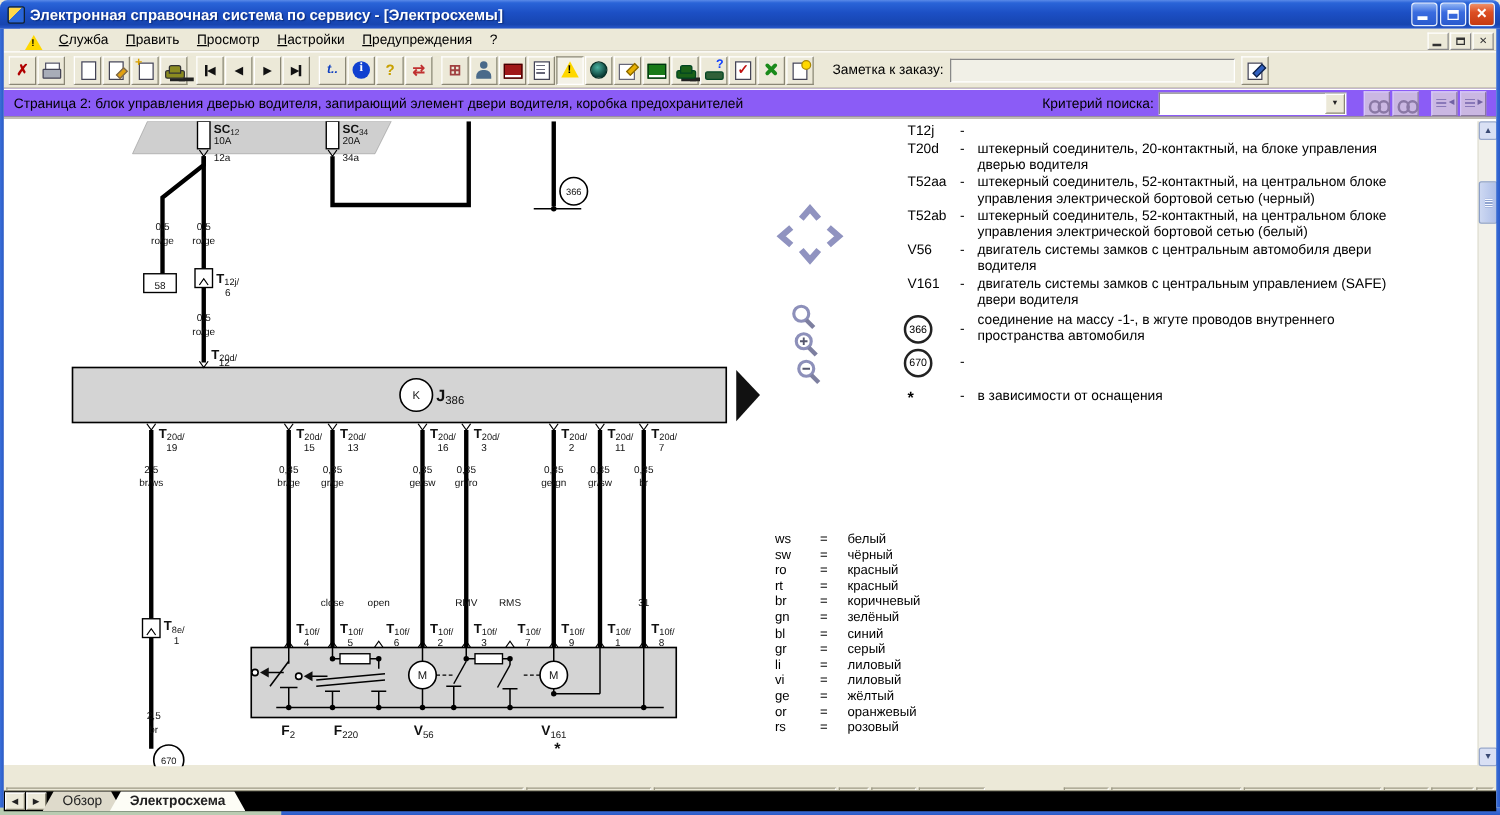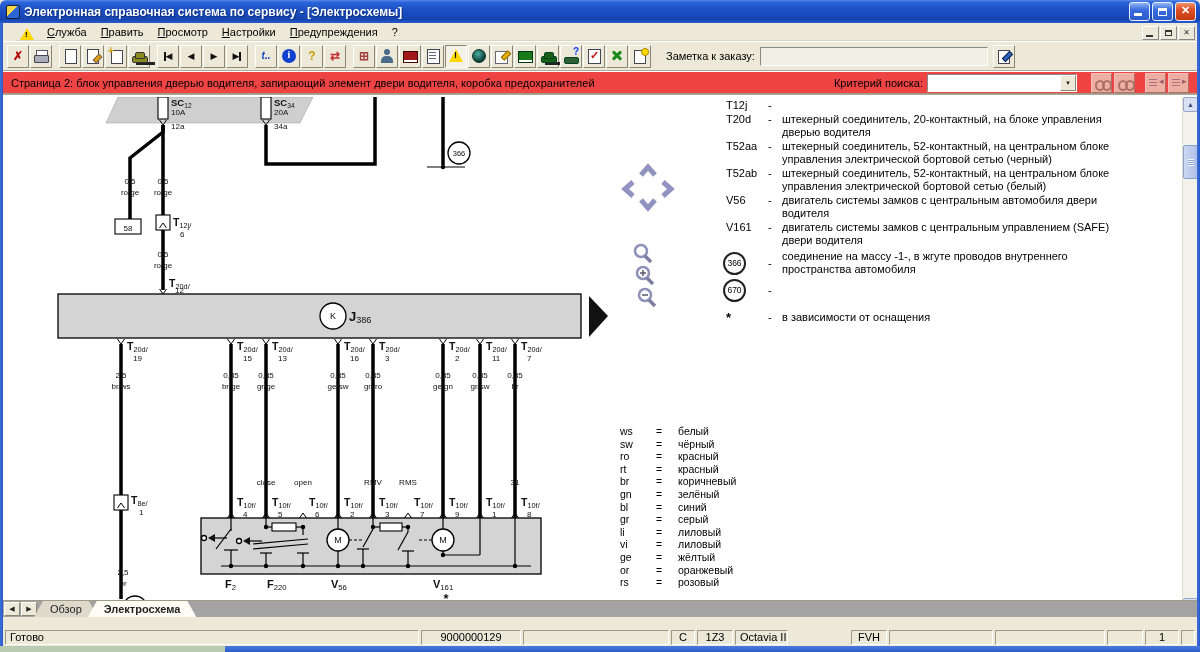--- a/index.html
+++ b/index.html
@@ -93,21 +93,21 @@
     background:repeating-linear-gradient(180deg,#889 0 1px,transparent 1px 3px); }
   .i-list-arr:after { content:"\25B8"; right:0; top:1px; color:#667; font-size:9px; }
   .i-list-arr.left:after { content:"\25C2"; }
   .navg { font-size:9px; line-height:1; color:#111; display:flex; align-items:center; }
   .navg .bar { width:2px; height:9px; background:#111; }
 
   .note-area { display:flex; align-items:center; margin-left:8px; gap:5px; }
   .note-input { width:228px; height:19px; border:1px solid; border-color:#888 #fff #fff #888; background:#f1f0e7; padding:0 3px; font-size:11px; }
 
   
-  .caption-row { position:absolute; left:3px; right:3px; top:71px; height:23px; background:#ef4444;
+  .caption-row { position:absolute; left:3px; right:3px; top:71px; height:23px; background:#8b5cf6;
     display:flex; align-items:center; border-top:1px solid #fff; border-bottom:1px solid #9d9a85; padding:0 8px; }
   .caption-text { white-space:nowrap; }
   .search-zone { margin-left:auto; display:flex; align-items:center; gap:4px; }
   .combo { width:150px; height:18px; background:#fff; border:1px solid; border-color:#888 #fff #fff #888; display:flex; }
   .combo .val { flex:1; }
   .combo .drop { width:16px; background:#ece9d8; border:1px solid; border-color:#fff #8a8775 #8a8775 #fff; font-size:6px; text-align:center; line-height:15px; color:#222; }
   .sbtn { width:21px; height:20px; background:#ece9d8; border:1px solid; border-color:#fff #8a8775 #8a8775 #fff;
     display:flex; align-items:center; justify-content:center; opacity:.65; }
   .sgap { width:6px; }
 
@@ -134,21 +134,21 @@
   
   .vscroll { position:absolute; right:0; top:2px; width:15px; height:516px; background:#f2f1ea; border-left:1px solid #e0ded2; }
   .sb-btn { position:absolute; left:0; width:15px; height:15px; background:#d9e0f4; border:1px solid #98a8cc; border-radius:2px;
     color:#3a4a74; font-size:7px; text-align:center; line-height:13px; }
   .sb-up { top:0; } .sb-down { bottom:0; }
   .sb-thumb { position:absolute; left:0; top:48px; width:15px; height:34px; background:linear-gradient(90deg,#cdd8f2,#aebfe8); border:1px solid #8ca0c8; border-radius:2px; }
   .sb-thumb:after { content:""; position:absolute; left:4px; top:13px; width:6px; height:7px;
     background:repeating-linear-gradient(180deg,#f4f7ff 0 1px,#90a4d0 1px 2px); }
 
   
-  .tabbar { position:absolute; left:3px; right:3px; top:600px; height:17px; background:#a3a3a3; border-top:1px solid #9d9a85; display:flex; align-items:stretch; z-index:5; }
+  .tabbar { position:absolute; left:3px; right:3px; top:632px; height:17px; background:#000000; border-top:1px solid #9d9a85; display:flex; align-items:stretch; z-index:5; }
   .tab-nav { display:flex; gap:1px; padding:1px 2px 1px 1px; }
   .tab-nav button { width:16px; height:14px; font-size:7px; background:#ece9d8; border:1px solid; border-color:#fff #8a8775 #8a8775 #fff; color:#222; padding:0; }
   .tab { position:relative; padding:1px 16px 0 16px; margin:0 -5px; font-size:11px; line-height:15px;
     clip-path:polygon(9px 0, calc(100% - 9px) 0, 100% 100%, 0 100%); background:#dedacb; color:#222; }
   .tab.active { background:#fdfdf6; font-weight:bold; z-index:3; }
 
   
   .statusbar { position:absolute; left:3px; right:3px; top:629px; height:17px; background:#ece9d8; display:flex; gap:2px; padding:1px 2px; }
   .scell { border:1px solid; border-color:#9d9a85 #fff #fff #9d9a85; font-size:11px; line-height:13px; padding:0 4px;
     text-align:center; white-space:nowrap; overflow:hidden; }

